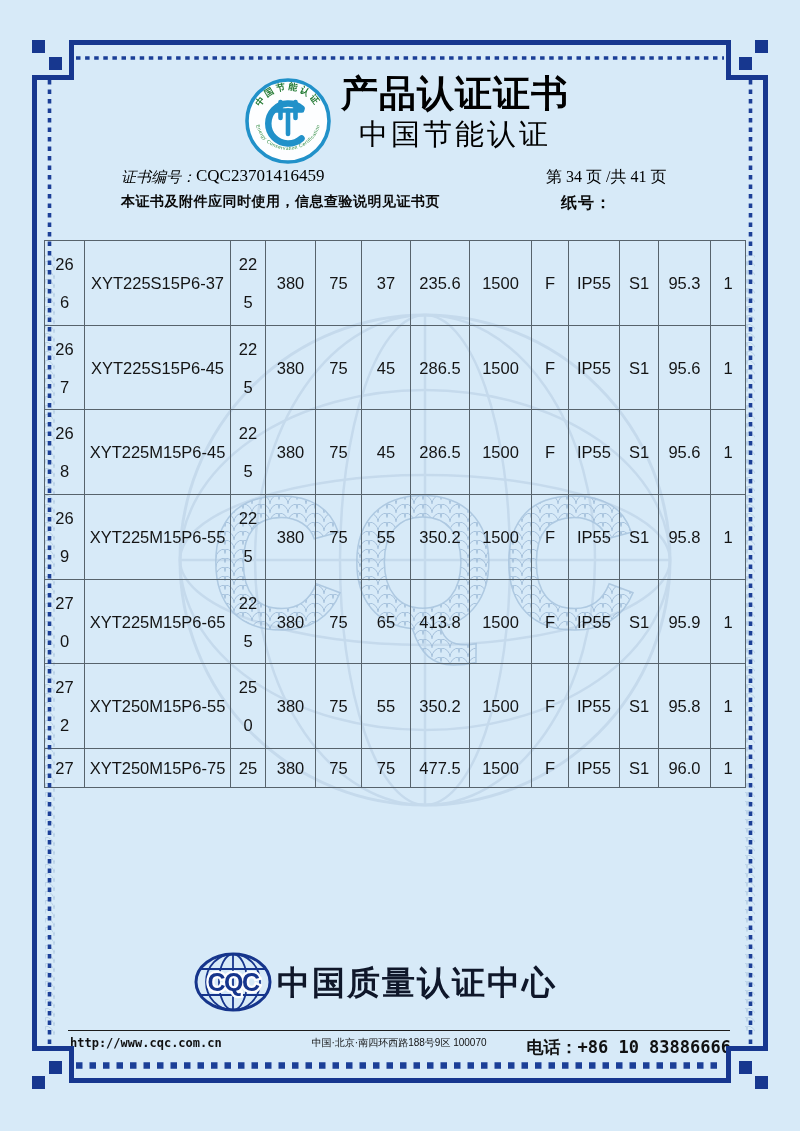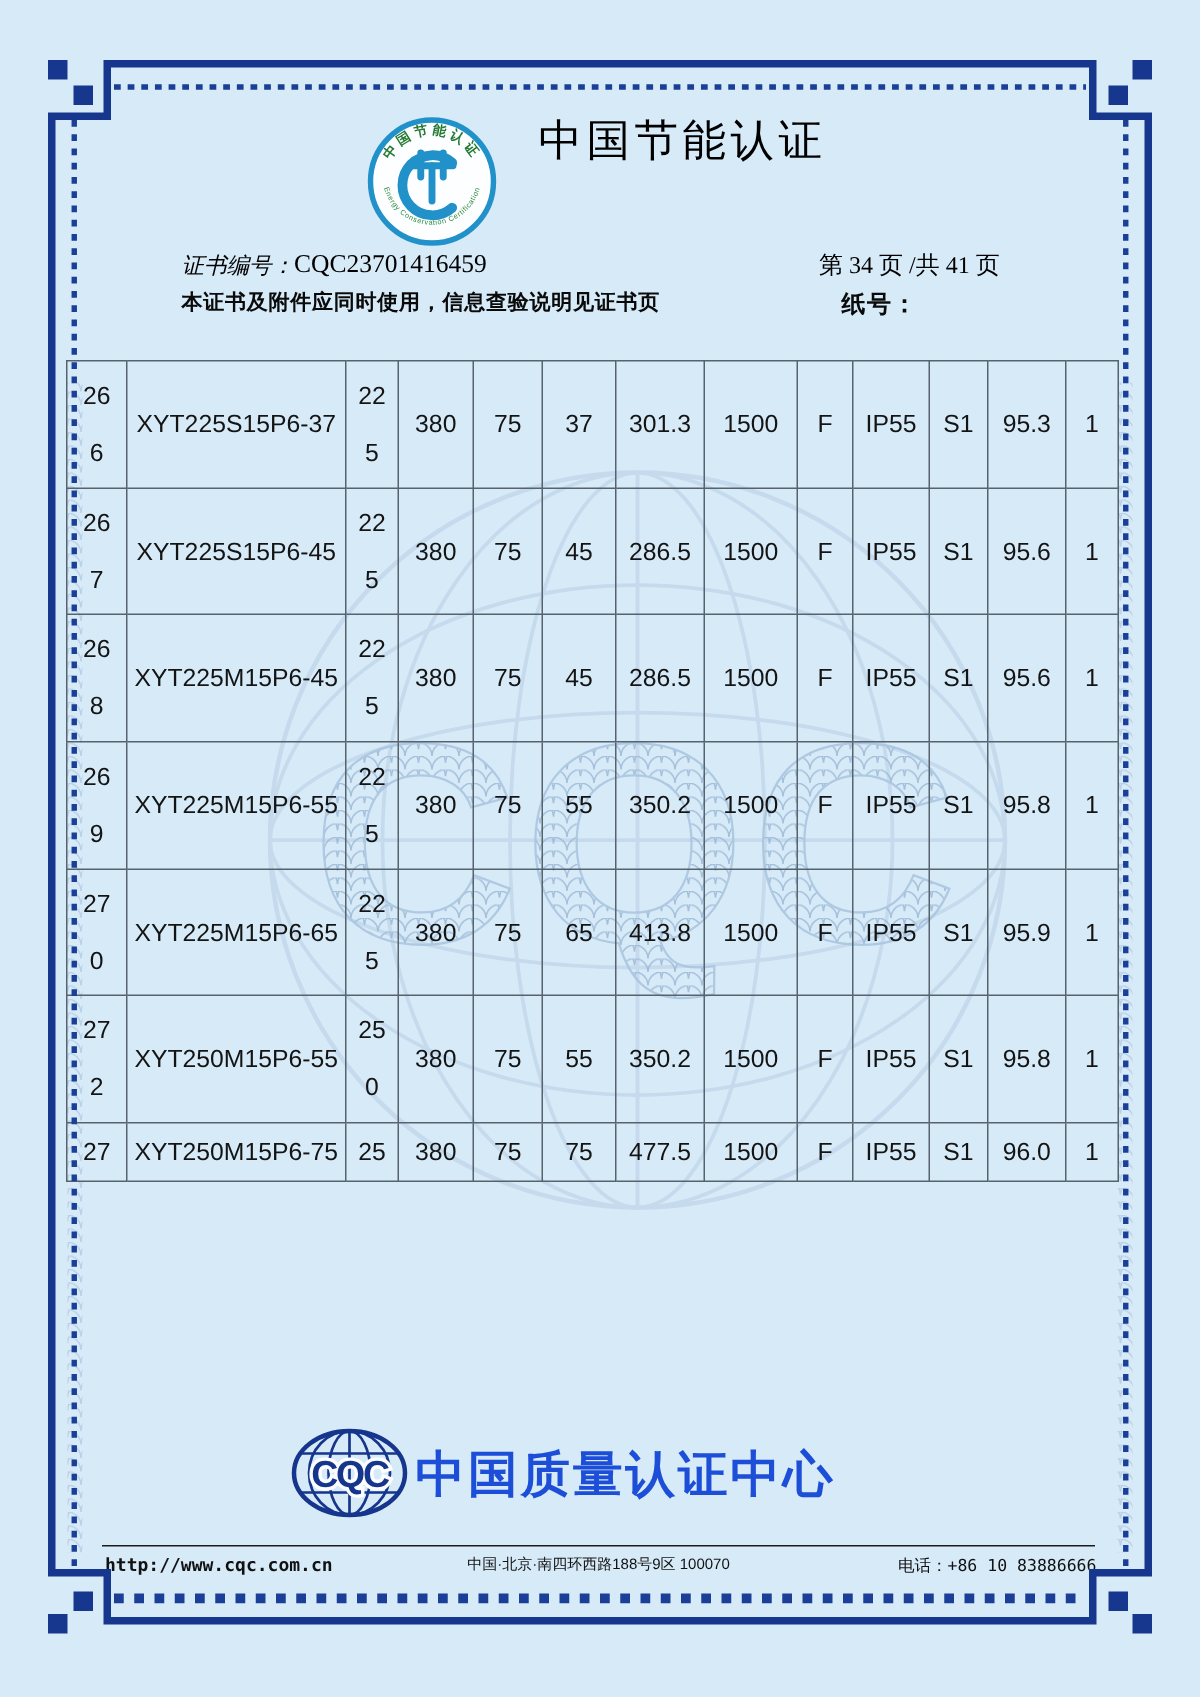--- a/index.html
+++ b/index.html
@@ -41,25 +41,25 @@
     overflow:hidden;background:transparent;
   }
   #spec-table tr.full{height:84.7px;}
   #spec-table tr.short{height:39px;padding-left:20px;}
   #spec-table tr.short td{line-height:normal;}
   #spec-table .wrap{display:inline-block;width:2.35ch;word-break:break-all;vertical-align:middle;}
 
   
   #footer{left:0;top:940px;width:800px;height:190px;z-index:3;}
   #cqc-logo{left:193px;top:10px;width:80px;height:64px;}
-  #org-name{left:277px;top:21px;font-size:33px;font-weight:600;letter-spacing:2px;color:#1d4ed8;}
+  #org-name{left:277px;top:21px;font-size:33px;font-weight:600;letter-spacing:2px;color:#0f172a;}
   #footer-rule{left:68px;top:90px;width:662px;height:1.3px;background:#1c1c1c;}
   #footer-website{left:70px;top:96px;font-family:"DejaVu Sans Mono",monospace;font-weight:bold;font-size:12px;color:#111;}
   #footer-address{left:68px;top:96px;width:662px;text-align:center;font-size:10px;color:#111;}
-  #footer-phone{right:69px;top:96px;font-size:11px;color:#111;font-family:"DejaVu Sans Mono",monospace;font-weight:normal;}
+  #footer-phone{right:69px;top:96px;font-size:17px;color:#111;font-family:"DejaVu Sans Mono",monospace;font-weight:bold;}
 </style>
 </head>
 <body>
 
 <svg id="watermark-svg" class="abs" viewBox="0 0 800 1131" xmlns="http://www.w3.org/2000/svg">
   <defs>
     <pattern id="scales" width="18" height="9" patternUnits="userSpaceOnUse">
       <path d="M0,9 a9,9 0 0 1 18,0" fill="none" stroke="#9cb9d6" stroke-width="1"></path>
       <path d="M-9,4.5 a9,9 0 0 1 18,0 M9,4.5 a9,9 0 0 1 18,0" fill="none" stroke="#9cb9d6" stroke-width="1"></path>
     </pattern>
@@ -115,20 +115,21 @@
     <g stroke="#2191c9" fill="none" stroke-linecap="round">
       <path d="M 57.5,31.5 A 20,20 0 1 0 57.5,61.5" stroke-width="6.5"></path>
       <path d="M 30,33.5 H 58" stroke-width="4.6"></path>
       <path d="M 36.5,25 V 41" stroke-width="4.6"></path>
       <path d="M 51.5,25 V 41" stroke-width="4.6"></path>
       <path d="M 44,33.5 V 57" stroke-width="4.6"></path>
     </g>
   </svg>
 
   <div id="title-block" class="abs">
+    <div id="page-title">产品认证证书</div>
     <div id="page-subtitle">中国节能认证</div>
   </div>
 
   <div id="cert-line" class="abs">
     <span id="cert-label" class="abs">证书编号：</span>
     <span id="cert-number" class="abs">CQC23701416459</span>
     <span id="page-info" class="abs">第 34 页 /共 41 页</span>
   </div>
 
   <div id="note-line" class="abs">
@@ -155,21 +156,21 @@
       <col style="width:35px">
     </colgroup>
     <tbody id="spec-table-body">
         <tr class="full">
           <td><span class="wrap">266</span></td>
           <td>XYT225S15P6-37</td>
           <td><span class="wrap">225</span></td>
           <td>380</td>
           <td>75</td>
           <td>37</td>
-          <td>301.3</td>
+          <td>235.6</td>
           <td>1500</td>
           <td>F</td>
           <td>IP55</td>
           <td>S1</td>
           <td>95.3</td>
           <td>1</td>
         </tr>
         <tr class="full">
           <td><span class="wrap">267</span></td>
           <td>XYT225S15P6-45</td>

